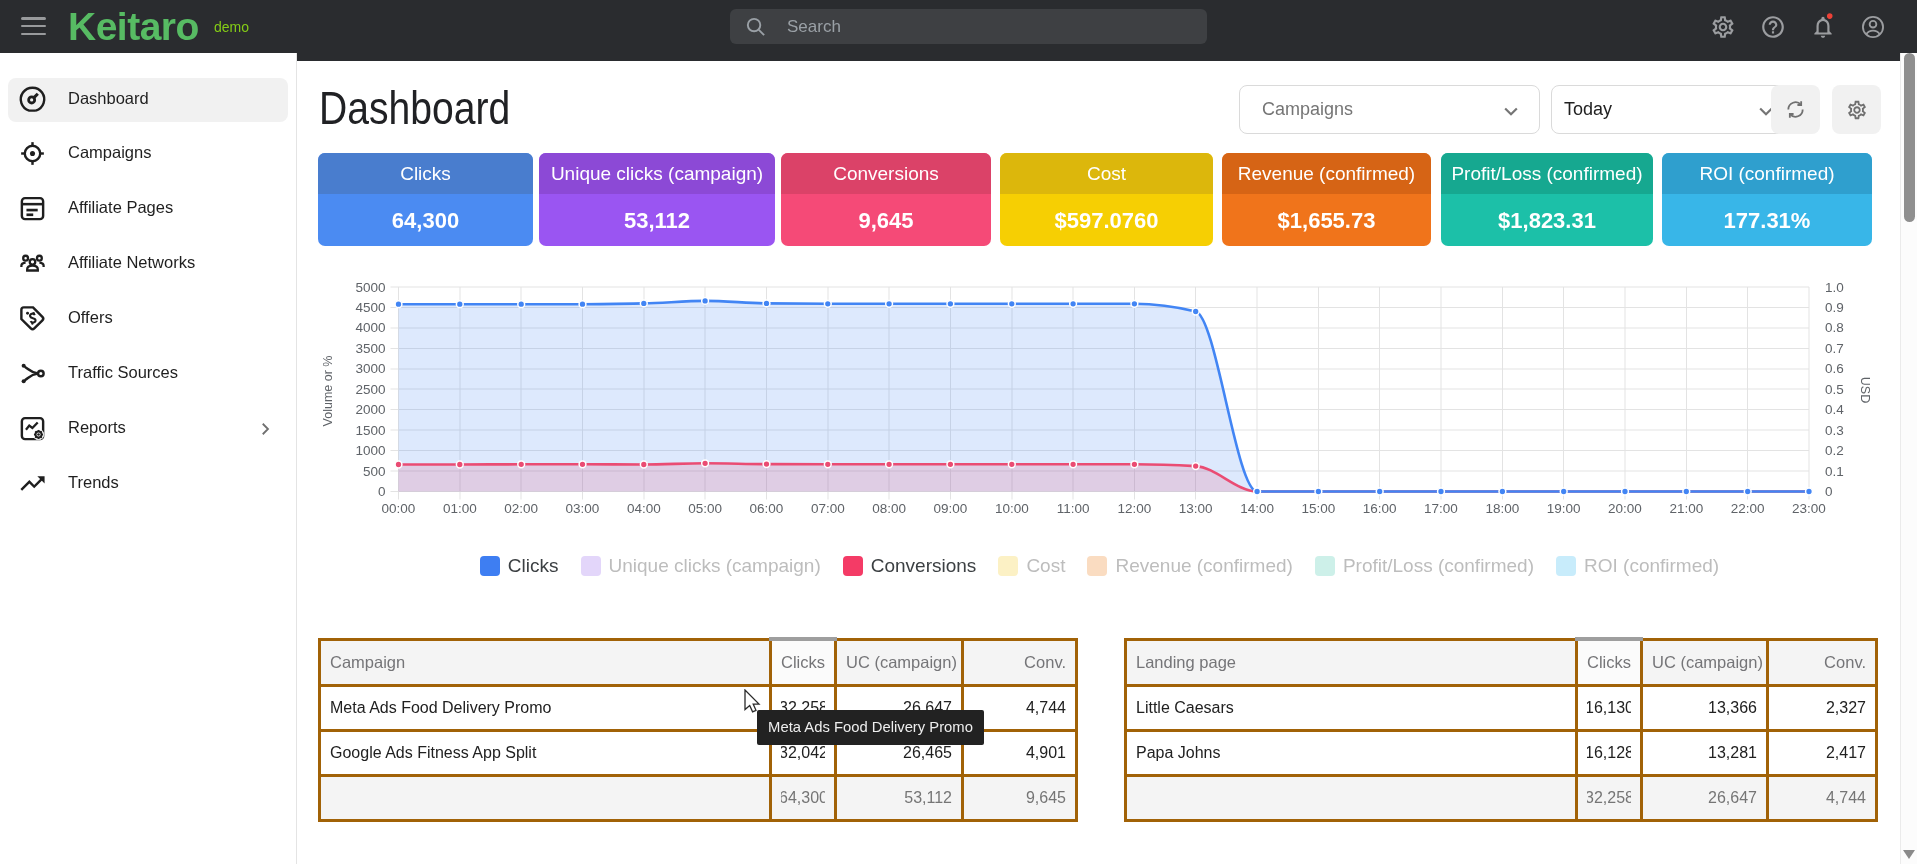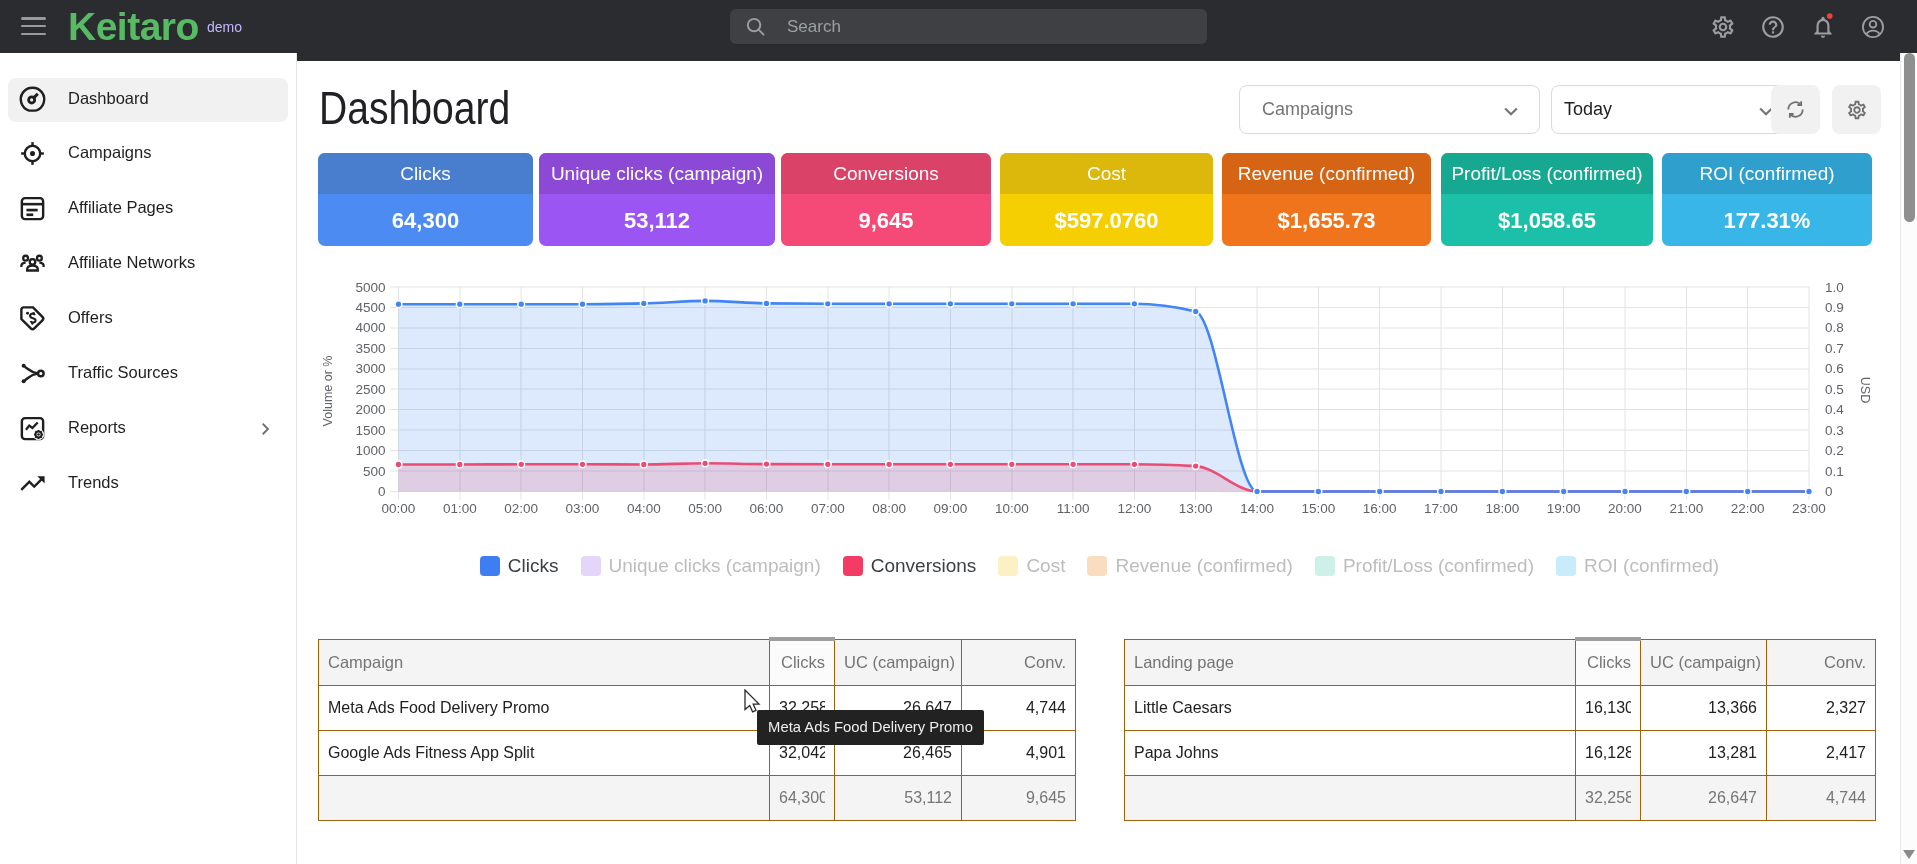--- a/index.html
+++ b/index.html
@@ -2,21 +2,21 @@
 <html><head>
 <meta charset="utf-8">
 <style>
 *{margin:0;padding:0;box-sizing:border-box}
 html,body{width:1917px;height:864px;overflow:hidden;background:#fff;font-family:"Liberation Sans",sans-serif}
 
 #topbar{position:absolute;left:0;top:0;width:1917px;height:61px;background:#2a2c2f}
 #burger{position:absolute;left:21px;top:17px;width:25px;height:19px}
 #burger div{height:2.5px;background:#989a9c;border-radius:2px;margin-bottom:5.4px}
 #logo{position:absolute;left:68px;top:5px;font-size:39px;font-weight:bold;color:#57bb63;letter-spacing:-0.5px}
-#demo{position:absolute;left:207px;top:19px;font-size:14px;color:#c4b5fd}
+#demo{position:absolute;left:214px;top:19px;font-size:14px;color:#84cc16}
 #search{position:absolute;left:730px;top:9px;width:477px;height:35px;background:#3e4043;border-radius:6px;color:#9aa0a6;font-size:17px;line-height:35px}
 #search svg{position:absolute;left:14px;top:6px}
 #search span{position:absolute;left:57px}
 .tico{position:absolute;top:14px;width:26px;height:26px;overflow:visible}
 
 #sidebar{position:absolute;left:0;top:53px;width:297px;height:811px;background:#fff;border-right:1px solid #e4e4e4}
 .mitem{position:absolute;left:8px;width:280px;height:44px;border-radius:8px}
 .mitem.active{background:#f1f1f1}
 .mitem svg{position:absolute;left:10px;top:7px}
 .mitem .mlabel{position:absolute;left:60px;top:11px;font-size:16.5px;color:#1f1f1f}.mitem .mchev{left:248px;top:13px}
@@ -34,21 +34,21 @@
 .card .cval{height:52px;line-height:53px;text-align:center;font-size:22px;font-weight:bold}
 
 #legend{position:absolute;left:318px;top:555px;width:1563px;display:flex;justify-content:center;gap:22px;font-size:19px}
 .litem{display:flex;align-items:center;gap:8px;color:#bdbdbd}
 .litem.on{color:#3c4043}
 .lsq{width:20px;height:20px;border-radius:4px;display:inline-block}
 
 table{border-collapse:collapse;table-layout:fixed;font-size:16px;position:absolute}
 #tblL{left:318px;top:637px;width:757px}
 #tblR{left:1124px;top:637px;width:751px}
-th,td{border:1px solid #a16207;padding:0 9px;white-space:nowrap;overflow:hidden}
+th,td{border:3px solid #a16207;padding:0 9px;white-space:nowrap;overflow:hidden}
 thead th{background:#f4f4f4;color:#757578;font-weight:400;text-align:left;height:46px;font-size:16.5px}
 thead th.num{text-align:right}
 thead th.sorted{background:#fbfbfb;border-top:4px solid #9e9e9e}
 tbody td{height:45px;color:#212121;background:#fff}
 tbody td.num{text-align:right}
 tfoot td{height:45px;background:#f4f4f4;color:#757575;text-align:right}
 td .clip{overflow:hidden;white-space:nowrap}
 td .clip span{float:right;margin-right:-3px}
 
 #sbar{position:absolute;left:1900px;top:53px;width:17px;height:811px;background:#fcfcfc;border-left:1px solid #ebebeb}
@@ -222,21 +222,21 @@
 <div class="card" style="left:1000px;width:213px;background:#f6cf03">
     <div class="chead" style="background:#dcb70c">Cost</div>
     <div class="cval">$597.0760</div>
   </div>
 <div class="card" style="left:1222px;width:209px;background:#f0741b">
     <div class="chead" style="background:#d66415">Revenue (confirmed)</div>
     <div class="cval">$1,655.73</div>
   </div>
 <div class="card" style="left:1441px;width:212px;background:#1cc0a8">
     <div class="chead" style="background:#16a890">Profit/Loss (confirmed)</div>
-    <div class="cval">$1,058.65</div>
+    <div class="cval">$1,823.31</div>
   </div>
 <div class="card" style="left:1662px;width:210px;background:#38b6e8">
     <div class="chead" style="background:#2f9fce">ROI (confirmed)</div>
     <div class="cval">177.31%</div>
   </div>
 
 <svg width="1560" height="250" viewBox="0 0 1560 250" style="position:absolute;left:318px;top:278px;font-family:'Liberation Sans',sans-serif">
 <g stroke="#e3e3e3" stroke-width="1">
       <line x1="72.5" y1="213.5" x2="1491" y2="213.5"></line>
       <line x1="72.5" y1="193.0" x2="1491" y2="193.0"></line>

